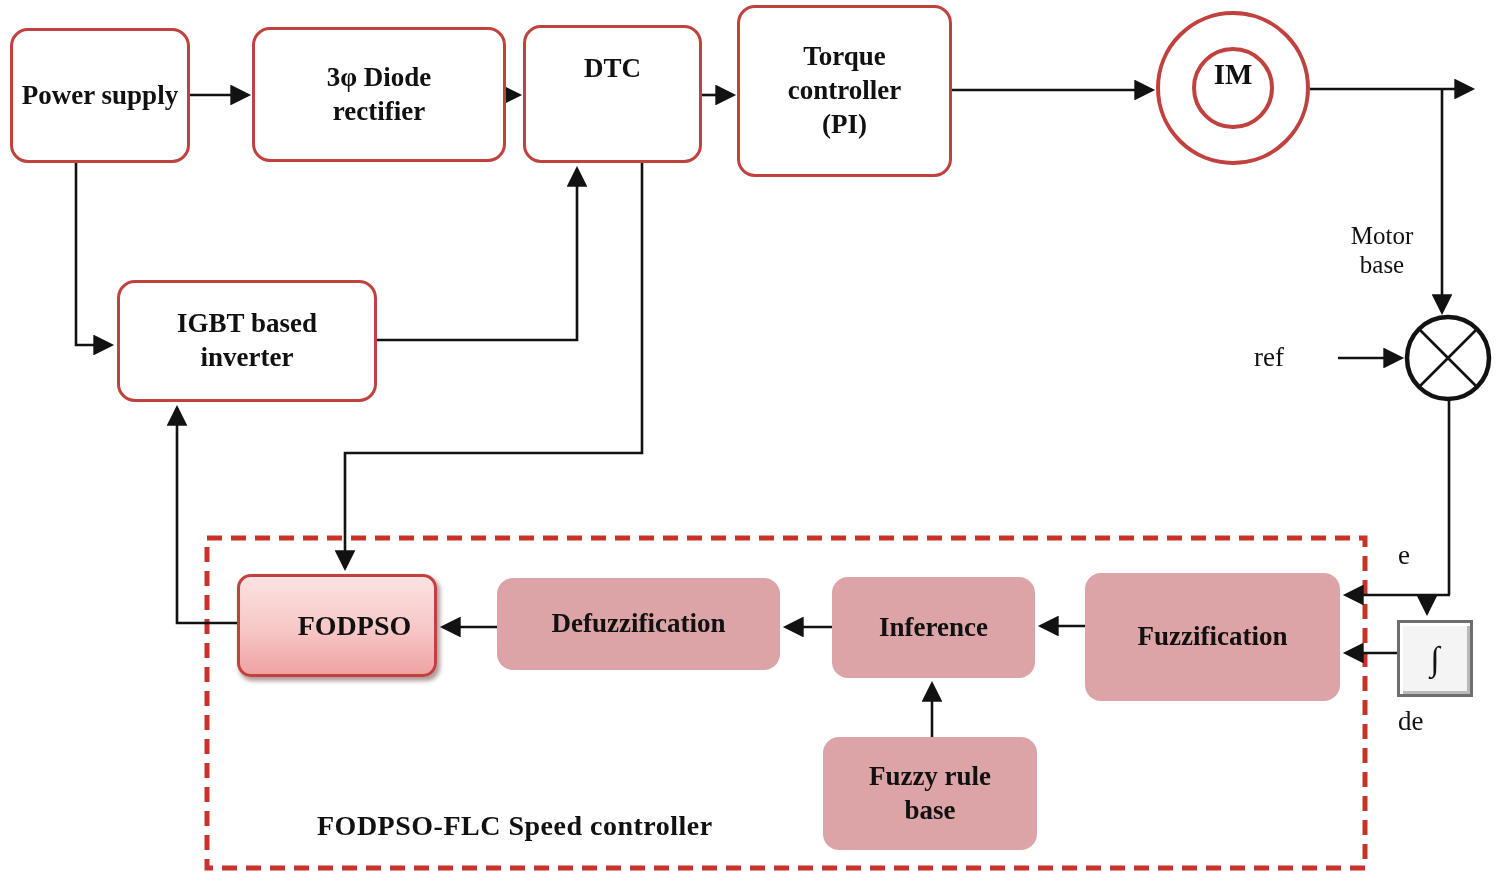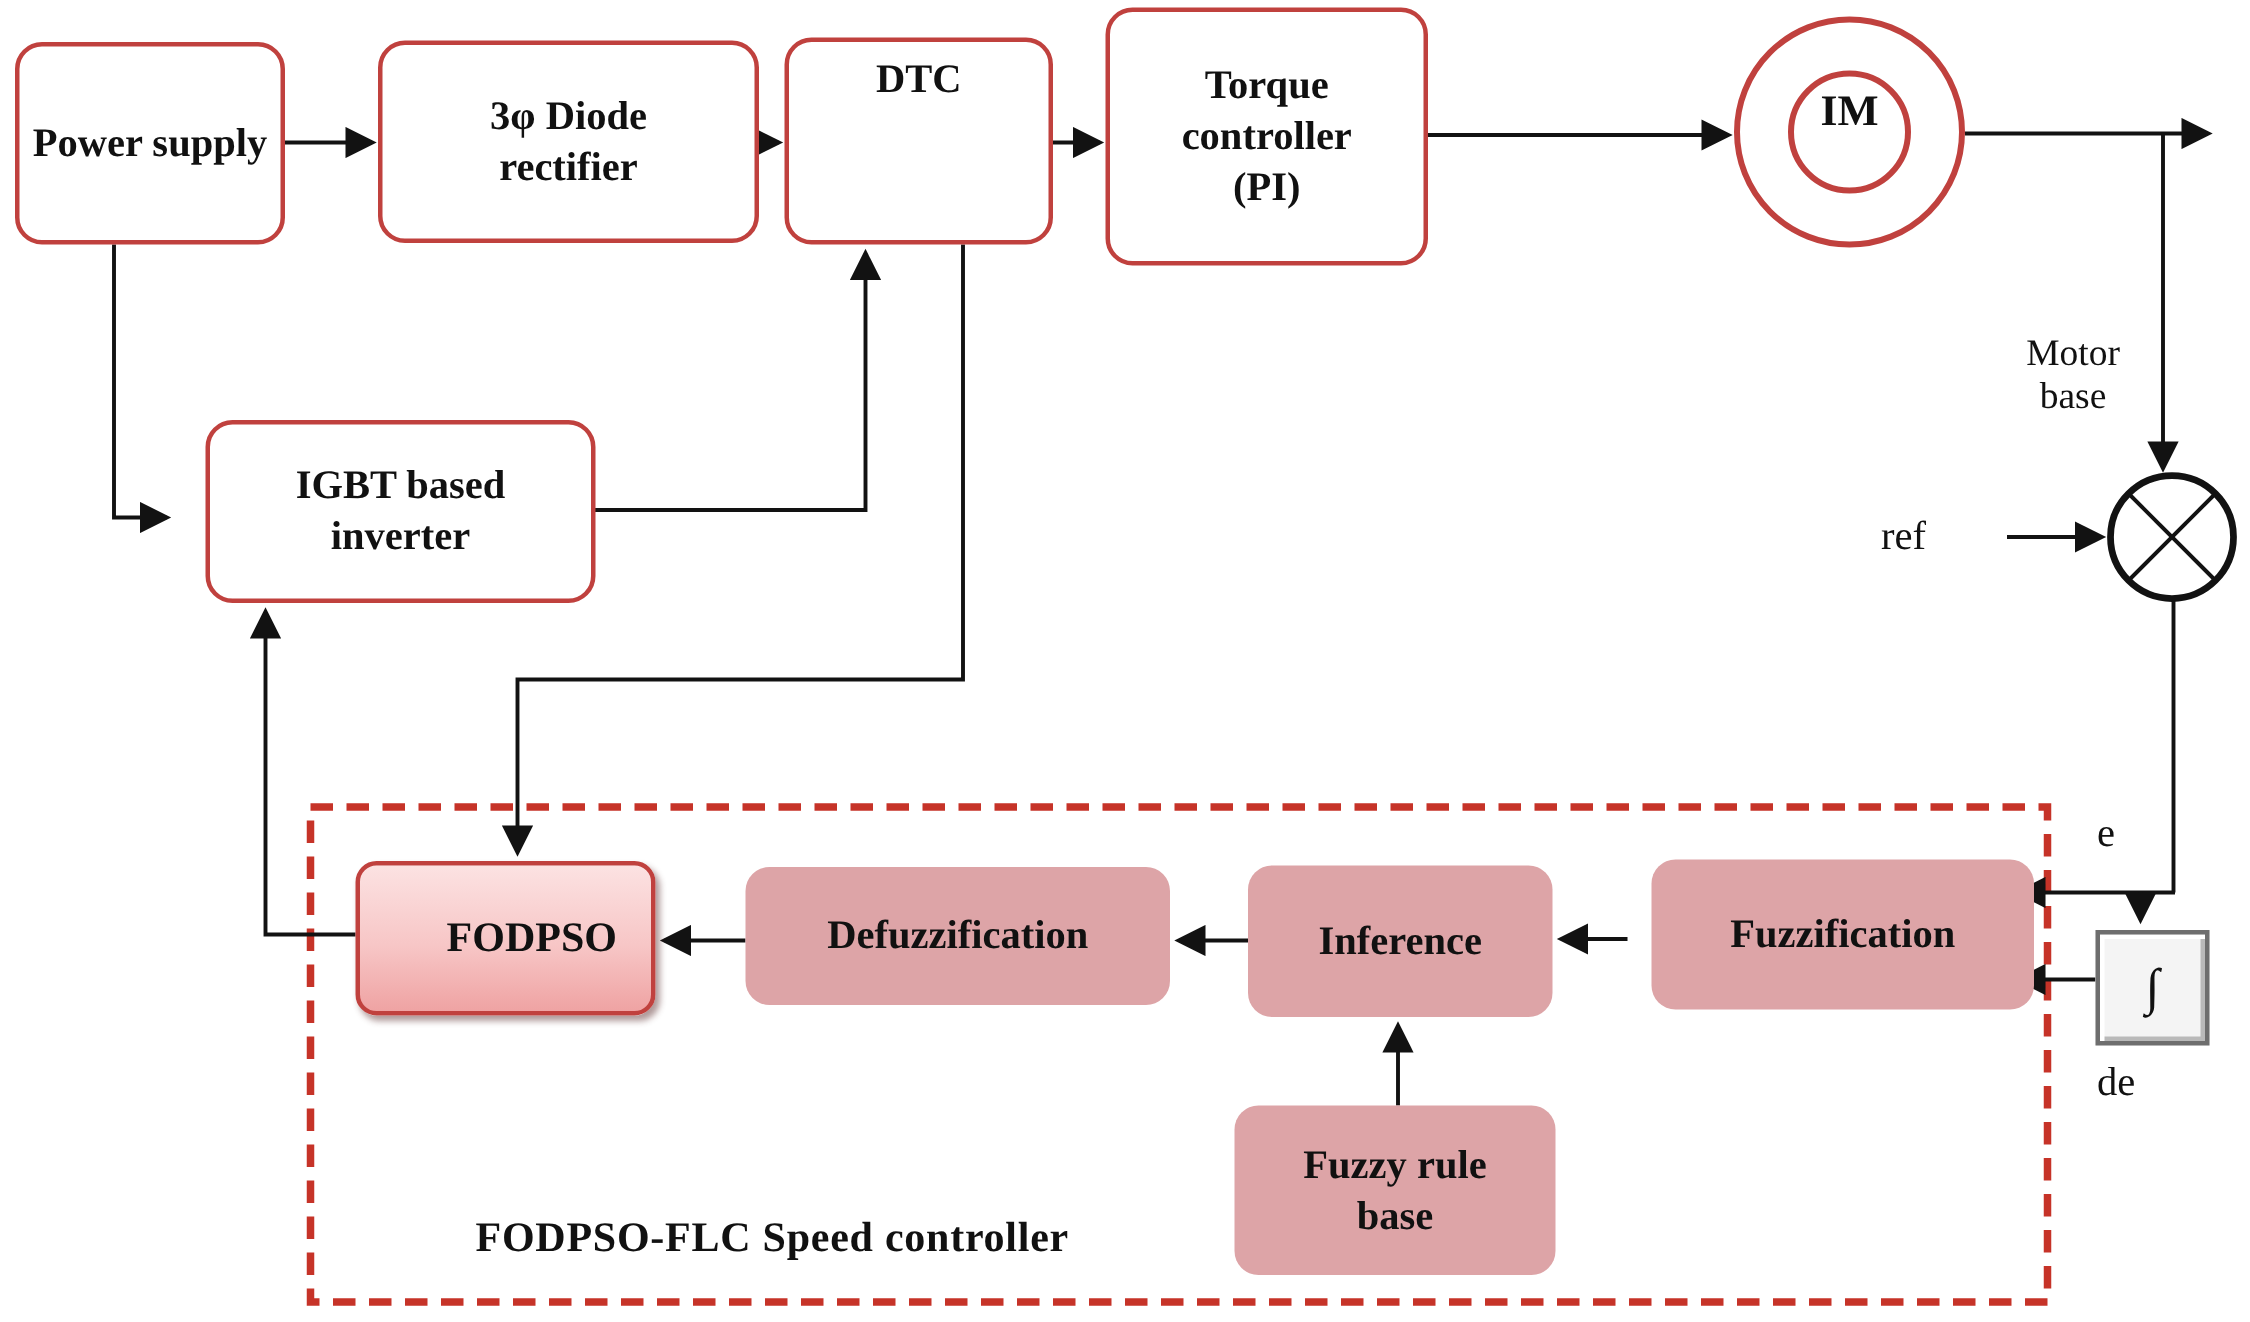--- a/index.html
+++ b/index.html
@@ -40,21 +40,21 @@
   }
   .integrator{
     position:absolute;left:1397px;top:620px;width:76px;height:77px;box-sizing:border-box;
     background:#f4f4f4;border:3px solid #6e6e6e;
     box-shadow:inset 3px 3px 0 #ffffff, inset -3px -3px 0 #b9b9b9;
     display:flex;align-items:center;justify-content:center;
     font-size:34px;font-weight:bold;
   }
   .small-label{position:absolute;font-size:25px;line-height:1.15;}
   .caption{position:absolute;left:283px;top:810px;font-size:28px;font-weight:bold;letter-spacing:0.5px;margin-left:34px;}
-  .dtc-top{align-items:flex-start;padding-top:8px;}
+  .dtc-top{align-items:flex-start;padding-top:24px;}
 </style>
 </head>
 <body>
 
 <div id="canvas">
 
   <svg id="wires" viewBox="0 0 1500 881" xmlns="http://www.w3.org/2000/svg">
     <defs>
       <marker id="ah" viewBox="0 0 10 10" refX="8.5" refY="5" markerWidth="8.5" markerHeight="8" orient="auto-start-reverse">
         <path d="M0,0 L10,5 L0,10 z" fill="#121212"></path>
@@ -115,37 +115,37 @@
 
   <div class="rbox" style="left:737px;top:5px;width:215px;height:172px;">
     <span style="max-width:155px;display:inline-block;">Torque controller (PI)</span>
   </div>
 
   <div class="circle-outer">
     <div class="circle-inner"></div>
     <div class="im-label">IM</div>
   </div>
 
-  <div class="rbox" style="left:117px;top:280px;width:260px;height:122px;margin-left:20px;">
+  <div class="rbox" style="left:117px;top:280px;width:260px;height:122px;">
     <span style="max-width:200px;display:inline-block;">IGBT based inverter</span>
   </div>
 
   <div class="fodpso" style="left:237px;top:574px;width:200px;height:103px;">
     <span>FODPSO</span>
   </div>
 
   <div class="pinkbox" style="left:497px;top:578px;width:283px;height:92px;">
     <span>Defuzzification</span>
   </div>
 
   <div class="pinkbox" style="left:832px;top:577px;width:203px;height:101px;">
     <span>Inference</span>
   </div>
 
-  <div class="pinkbox" style="left:1085px;top:573px;width:255px;height:100px;margin-left:16px;">
+  <div class="pinkbox" style="left:1085px;top:573px;width:255px;height:128px;">
     <span>Fuzzification</span>
   </div>
 
   <div class="pinkbox" style="left:823px;top:737px;width:214px;height:113px;">
     <span style="max-width:160px;display:inline-block;">Fuzzy rule base</span>
   </div>
 
   <div class="integrator">
     <span>∫</span>
   </div>

